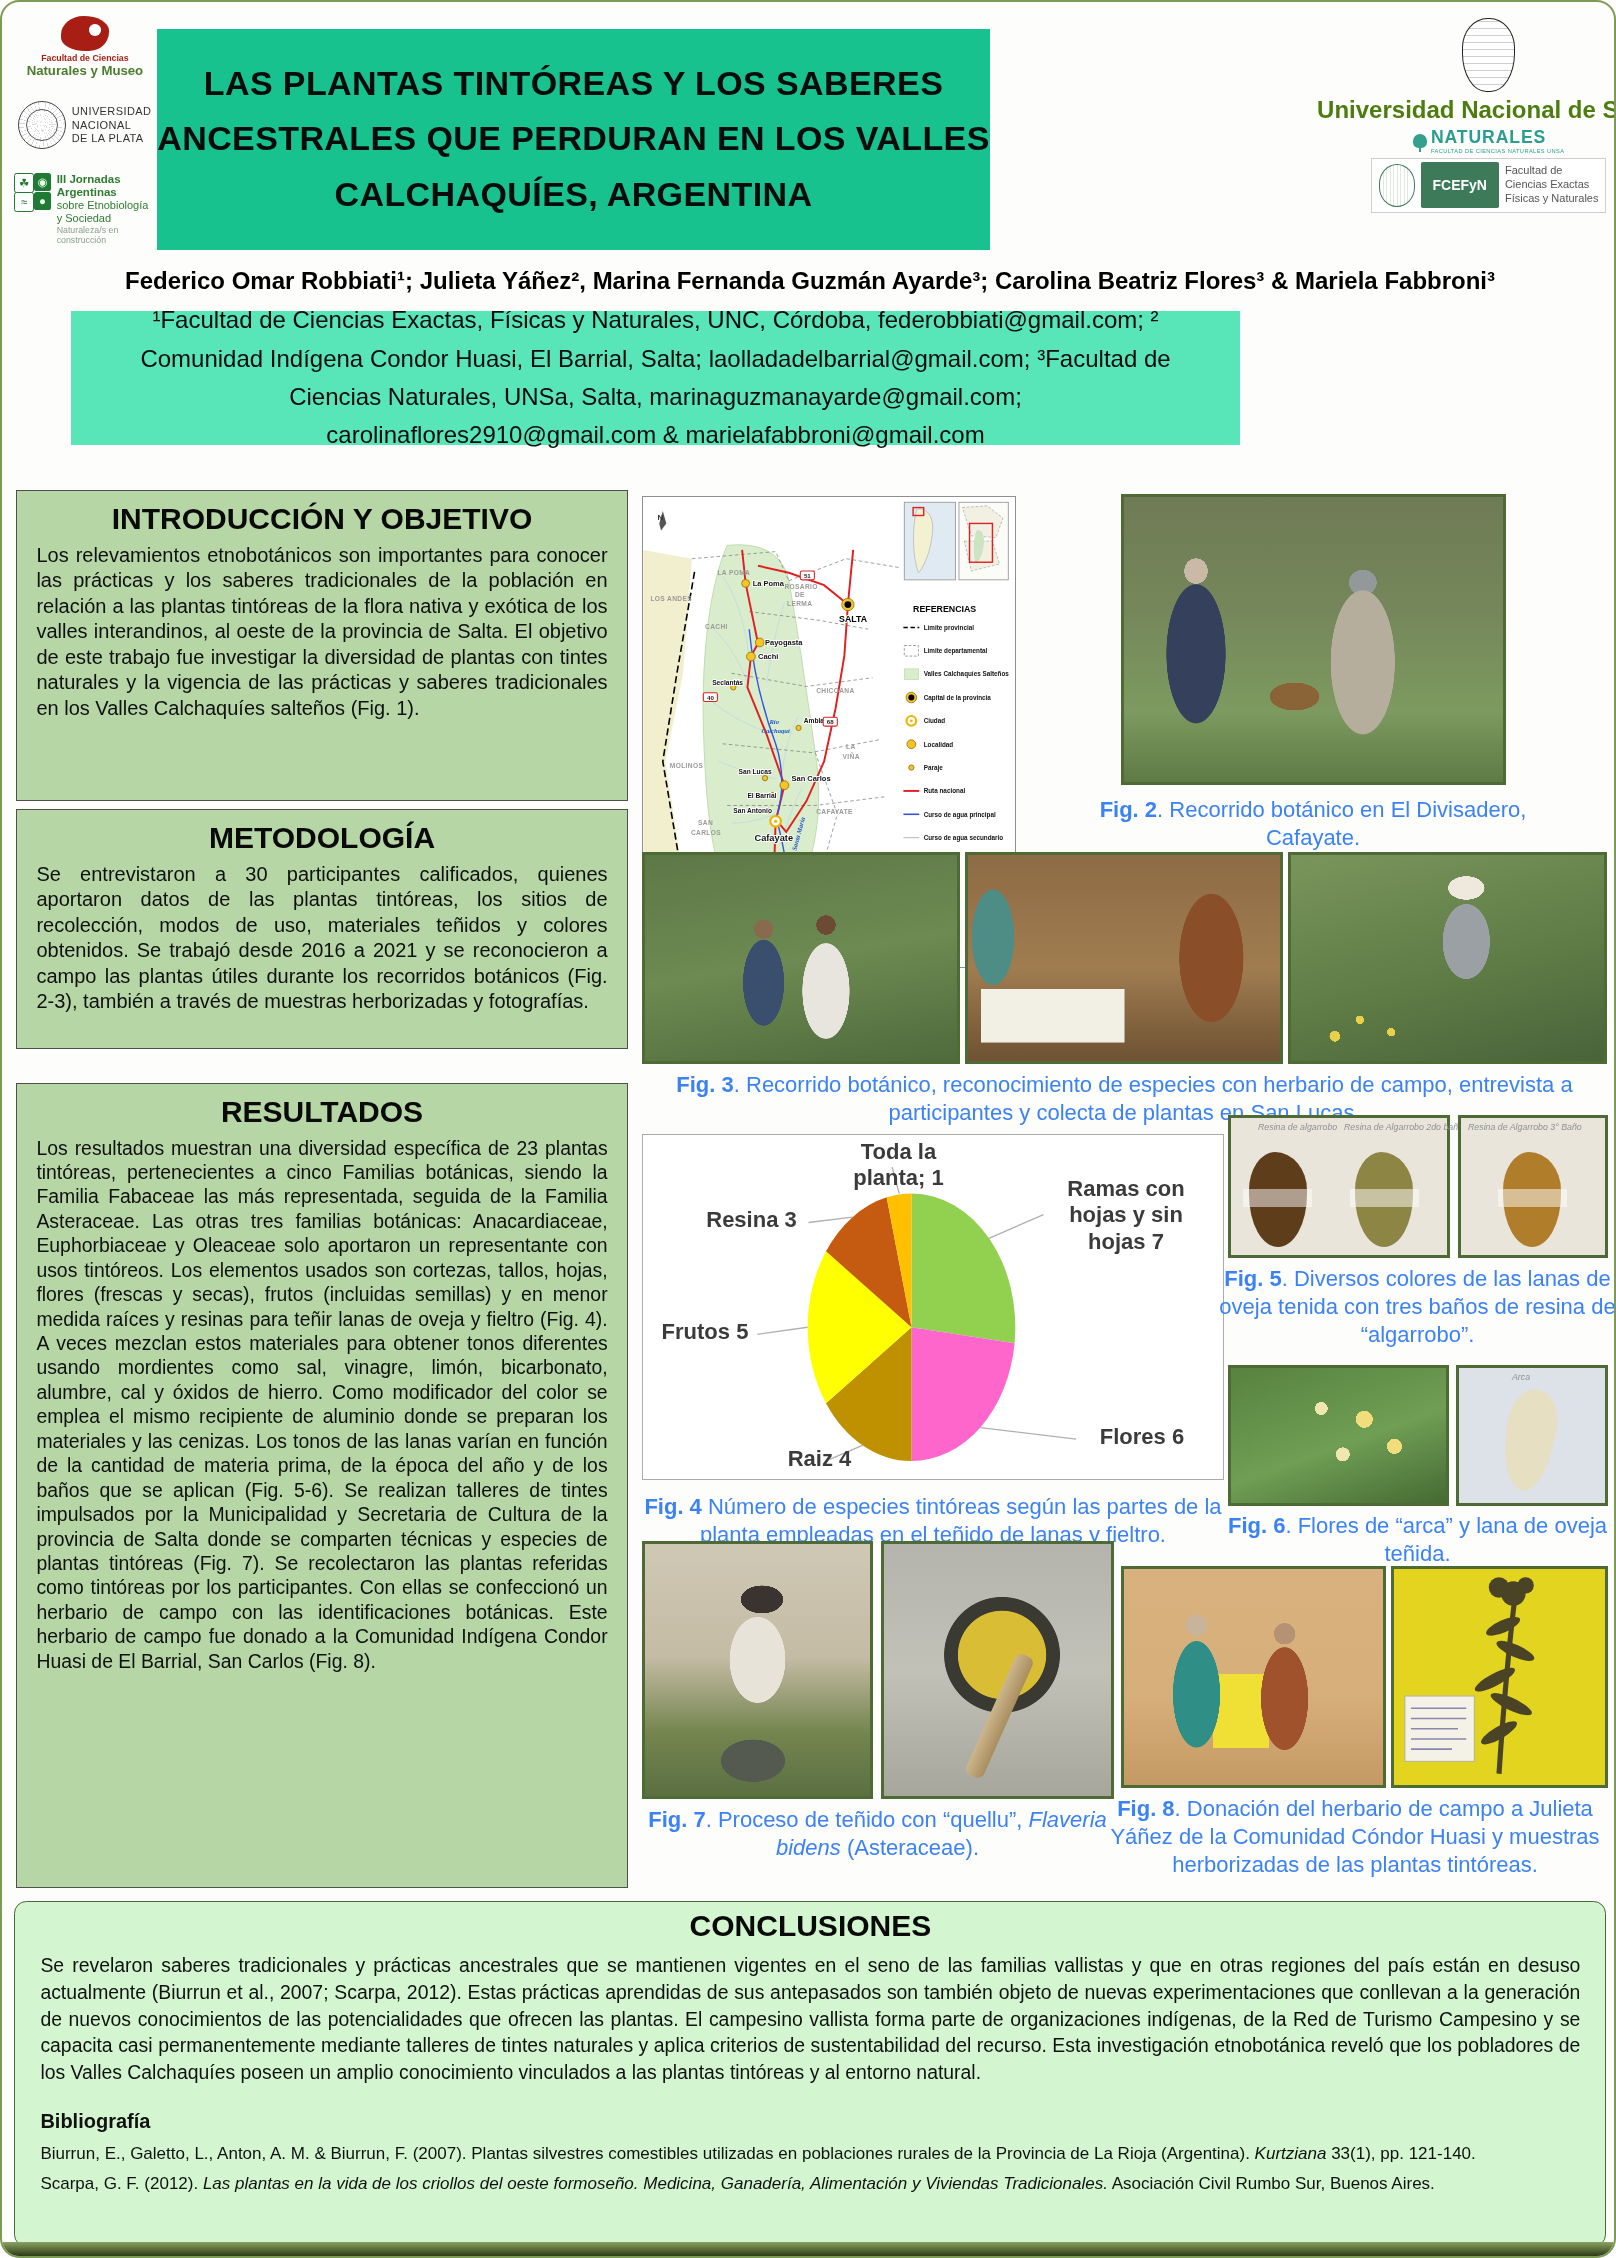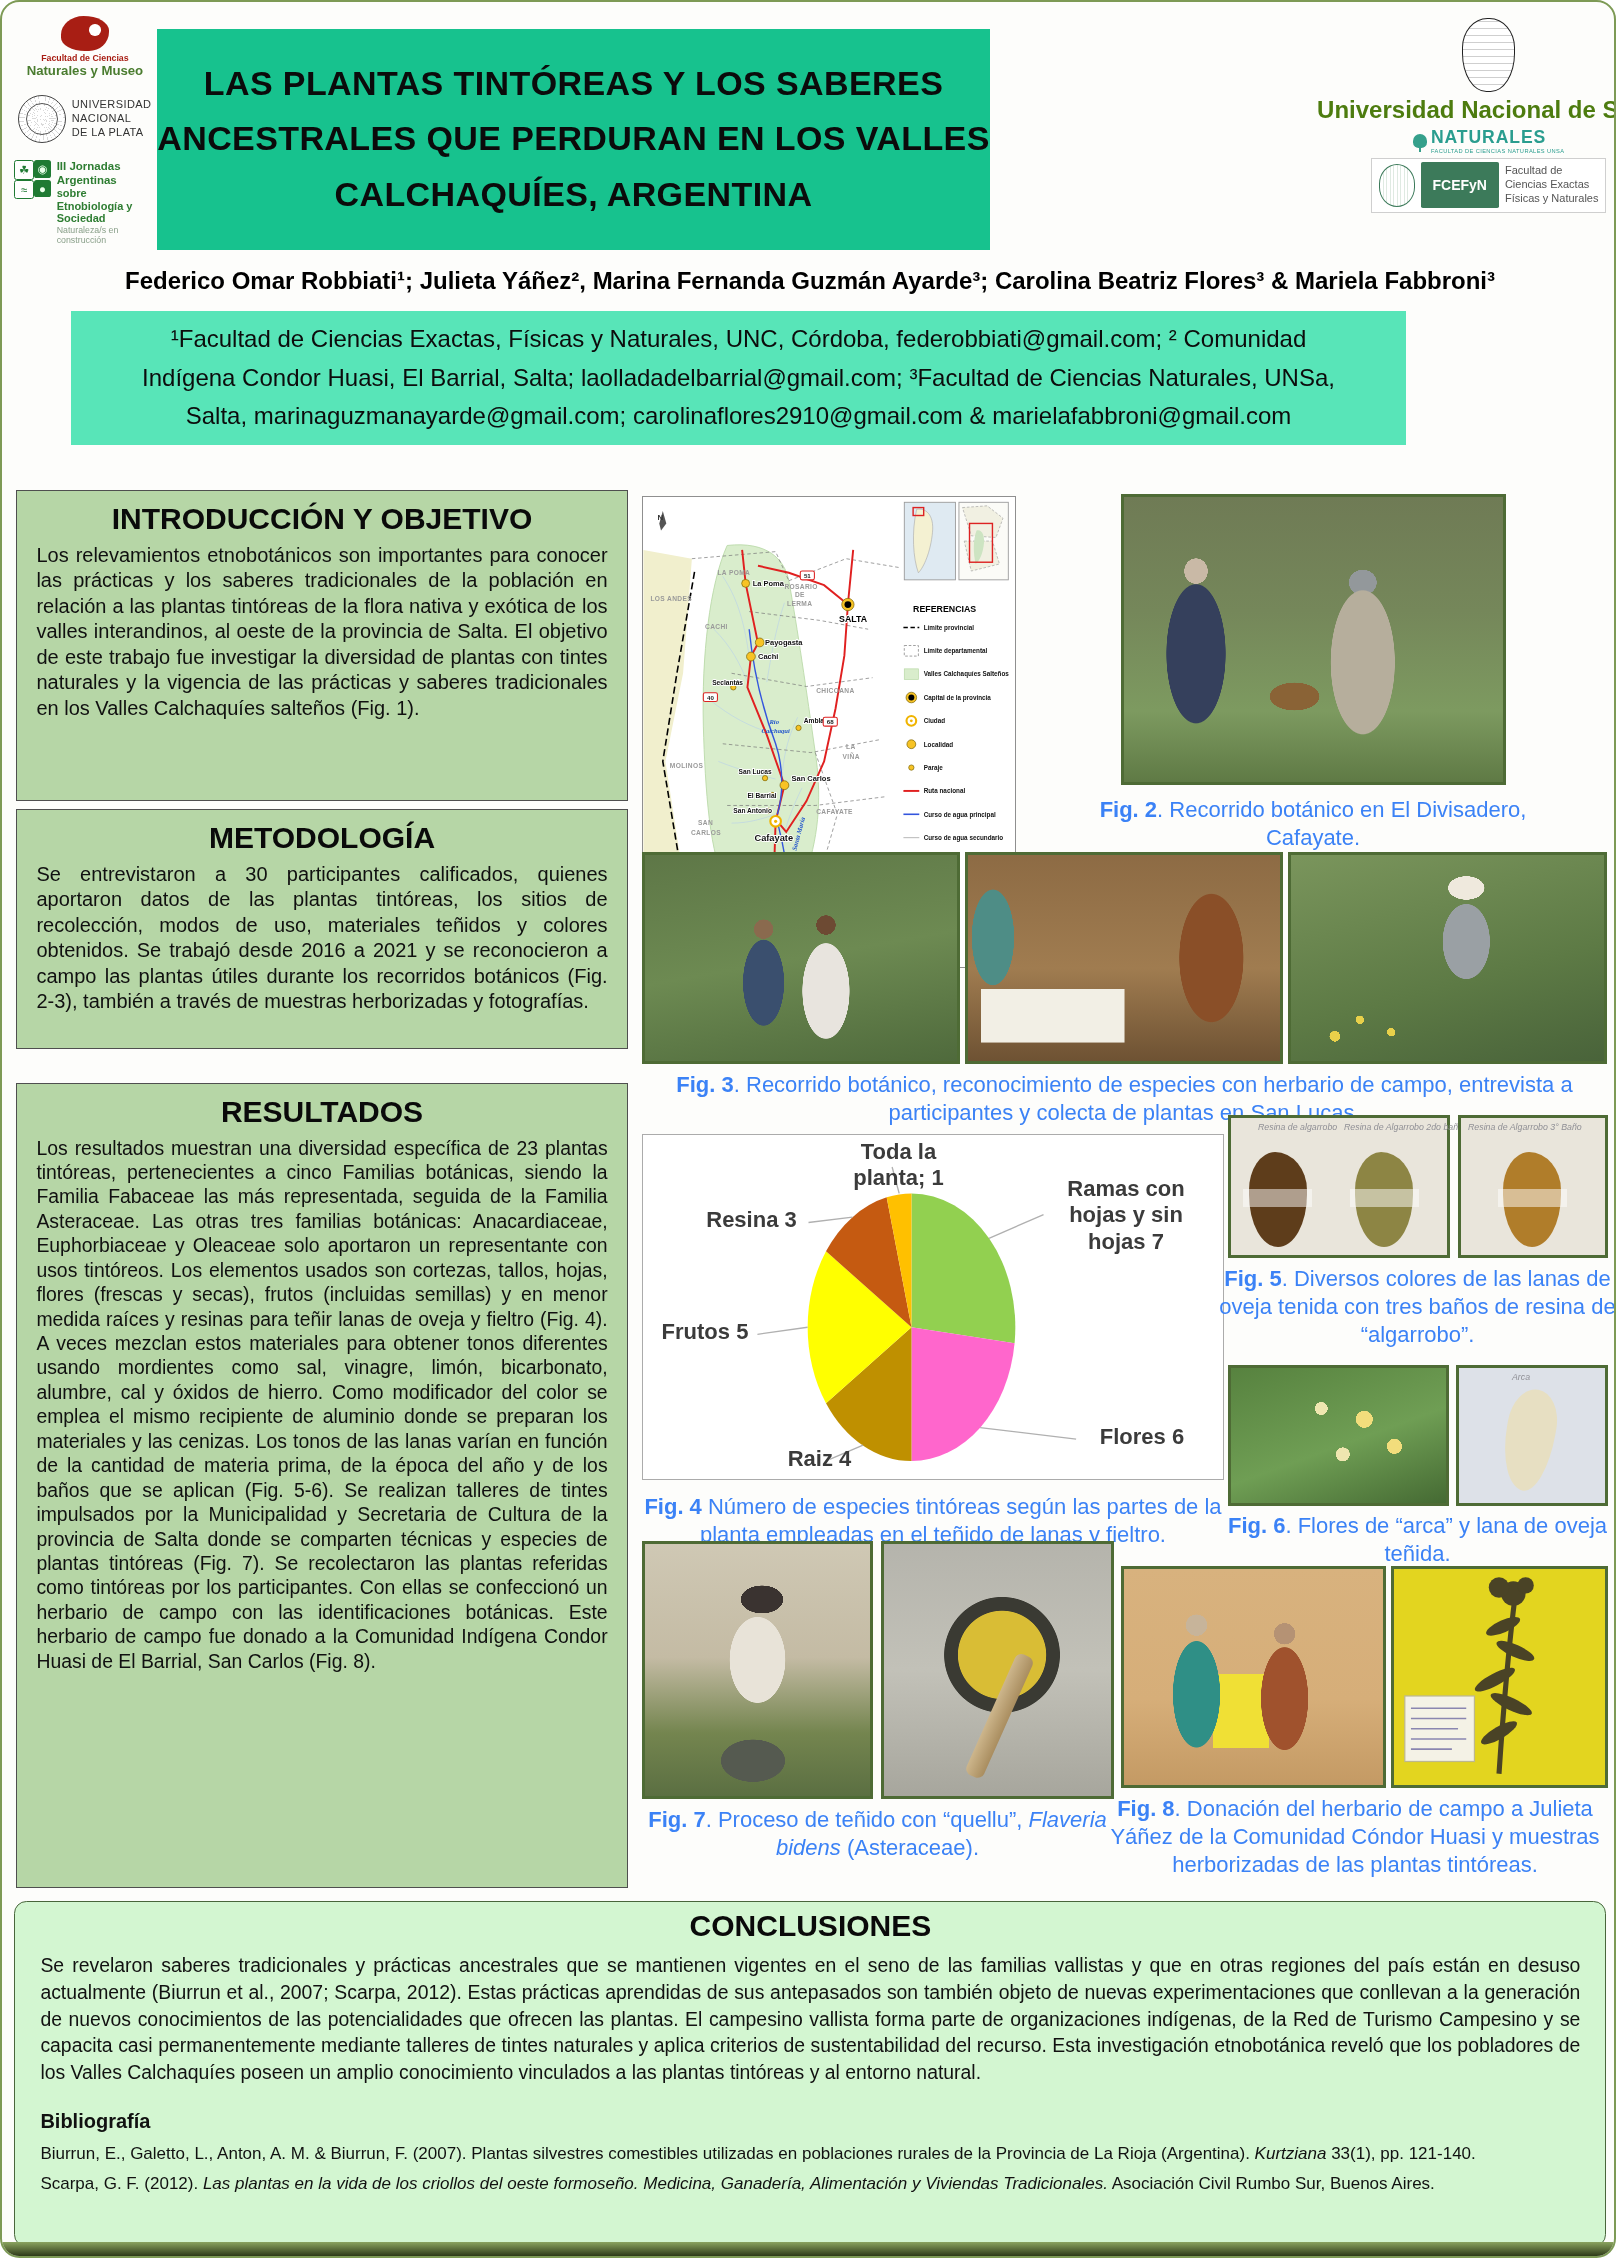--- a/index.html
+++ b/index.html
@@ -20,39 +20,39 @@
      repeating-conic-gradient(#fff 0 9deg,#d9d9d9 9deg 11deg);position:relative;}
   .unlp-seal:after{content:"";position:absolute;inset:7px;border:0.9px solid #555;border-radius:50%;}
   .unlp-txt{font-size:11px;color:#333;letter-spacing:0.4px;line-height:1.25;}
   .jorn-row{display:flex;align-items:flex-start;gap:5.3px;}
   .jorn-grid{display:grid;grid-template-columns:17.6px 17.6px;grid-template-rows:17.6px 17.6px;gap:1.8px;}
   .jorn-cell{width:17.6px;height:17.6px;display:flex;align-items:center;justify-content:center;font-size:11.5px;border-radius:2.6px;}
   .jc-a{background:#fff;border:1.3px solid #1f7a33;color:#1f7a33;}
   .jc-b{background:#1f7a33;color:#eaffea;}
   .jorn-txt{line-height:1.15;}
   .jorn-t1{font-size:11.5px;font-weight:bold;color:#2e7d32;}
-  .jorn-t2{font-size:11px;font-weight:bold;color:#2e7d32;}
+  .jorn-t2{font-size:11px;font-weight:normal;color:#2e7d32;}
   .jorn-t3{font-size:8.8px;color:#8aa08a;}
   #right-logos{left:1363px;top:16px;width:247px;height:231px;display:flex;flex-direction:column;align-items:center;gap:3.5px;}
   .unsa-seal{width:51px;height:72px;border:1.3px solid #222;border-radius:48% 48% 46% 46%/40% 40% 52% 52%;
      background:repeating-linear-gradient(0deg,#fff 0 2.6px,#cfcfcf 2.6px 3.5px);}
   .unsa-label{font-size:24px;font-weight:bold;color:#4d7c0f;white-space:nowrap;}
   .nat-row{display:flex;align-items:center;gap:4.4px;}
   .nat-tree{width:14px;height:14px;border-radius:50% 50% 40% 40%;background:#35a08b;position:relative;}
   .nat-tree:after{content:"";position:absolute;left:6.2px;bottom:-4.4px;width:1.8px;height:5.3px;background:#35a08b;}
   .nat-name{font-size:17.6px;font-weight:bold;color:#2a9d8f;letter-spacing:0.9px;}
   .nat-sub{font-size:5.7px;color:#2a9d8f;letter-spacing:0.4px;}
   .fce-row{display:flex;align-items:center;gap:6.2px;border:0.9px solid #cfcfcf;padding:3.5px 7px;background:#fff;}
   .fce-seal{width:34px;height:41px;border:1.1px solid #3c7a5a;border-radius:50%/46%;
      background:repeating-linear-gradient(90deg,#fff 0 2.6px,#dfeae2 2.6px 3.5px);}
   .fce-box{width:78px;height:46px;background:#3c7a5a;color:#fff;font-weight:bold;font-size:14px;display:flex;align-items:center;justify-content:center;border-radius:1.8px;}
   .fce-txt{font-size:11px;color:#555;line-height:1.25;}
 
   #authors{left:53px;top:265px;width:1510px;text-align:center;font-size:24px;font-weight:bold;color:#000;}
-  #affil-band{left:69px;top:309px;width:1335px;height:134px;background:#58e5b8;display:flex;align-items:center;justify-content:center;padding:14px 53px;}
+  #affil-band{left:69px;top:309px;width:1169px;height:134px;background:#58e5b8;display:flex;align-items:center;justify-content:center;padding:14px 53px;}
   #affil-band .aff{font-size:24px;line-height:1.6;text-align:center;color:#0c0c0c;}
 
   
   .secbox{left:14px;width:612px;background:#b6d6a6;border:1.8px solid #4f4f4f;padding:7px 19.4px 8.8px 19.4px;}
   .sec-title{font-size:30px;font-weight:bold;text-align:center;margin:3.5px 0 7px 0;color:#0a0a0a;}
   .sec-body{font-size:20px;line-height:1.28;text-align:justify;color:#101010;}
   #box-results .sec-body{font-size:19.4px;line-height:1.26;}
   #box-intro{top:488px;height:311px;}
   #box-methods{top:807px;height:240px;}
   #box-results{top:1081px;height:805px;}

